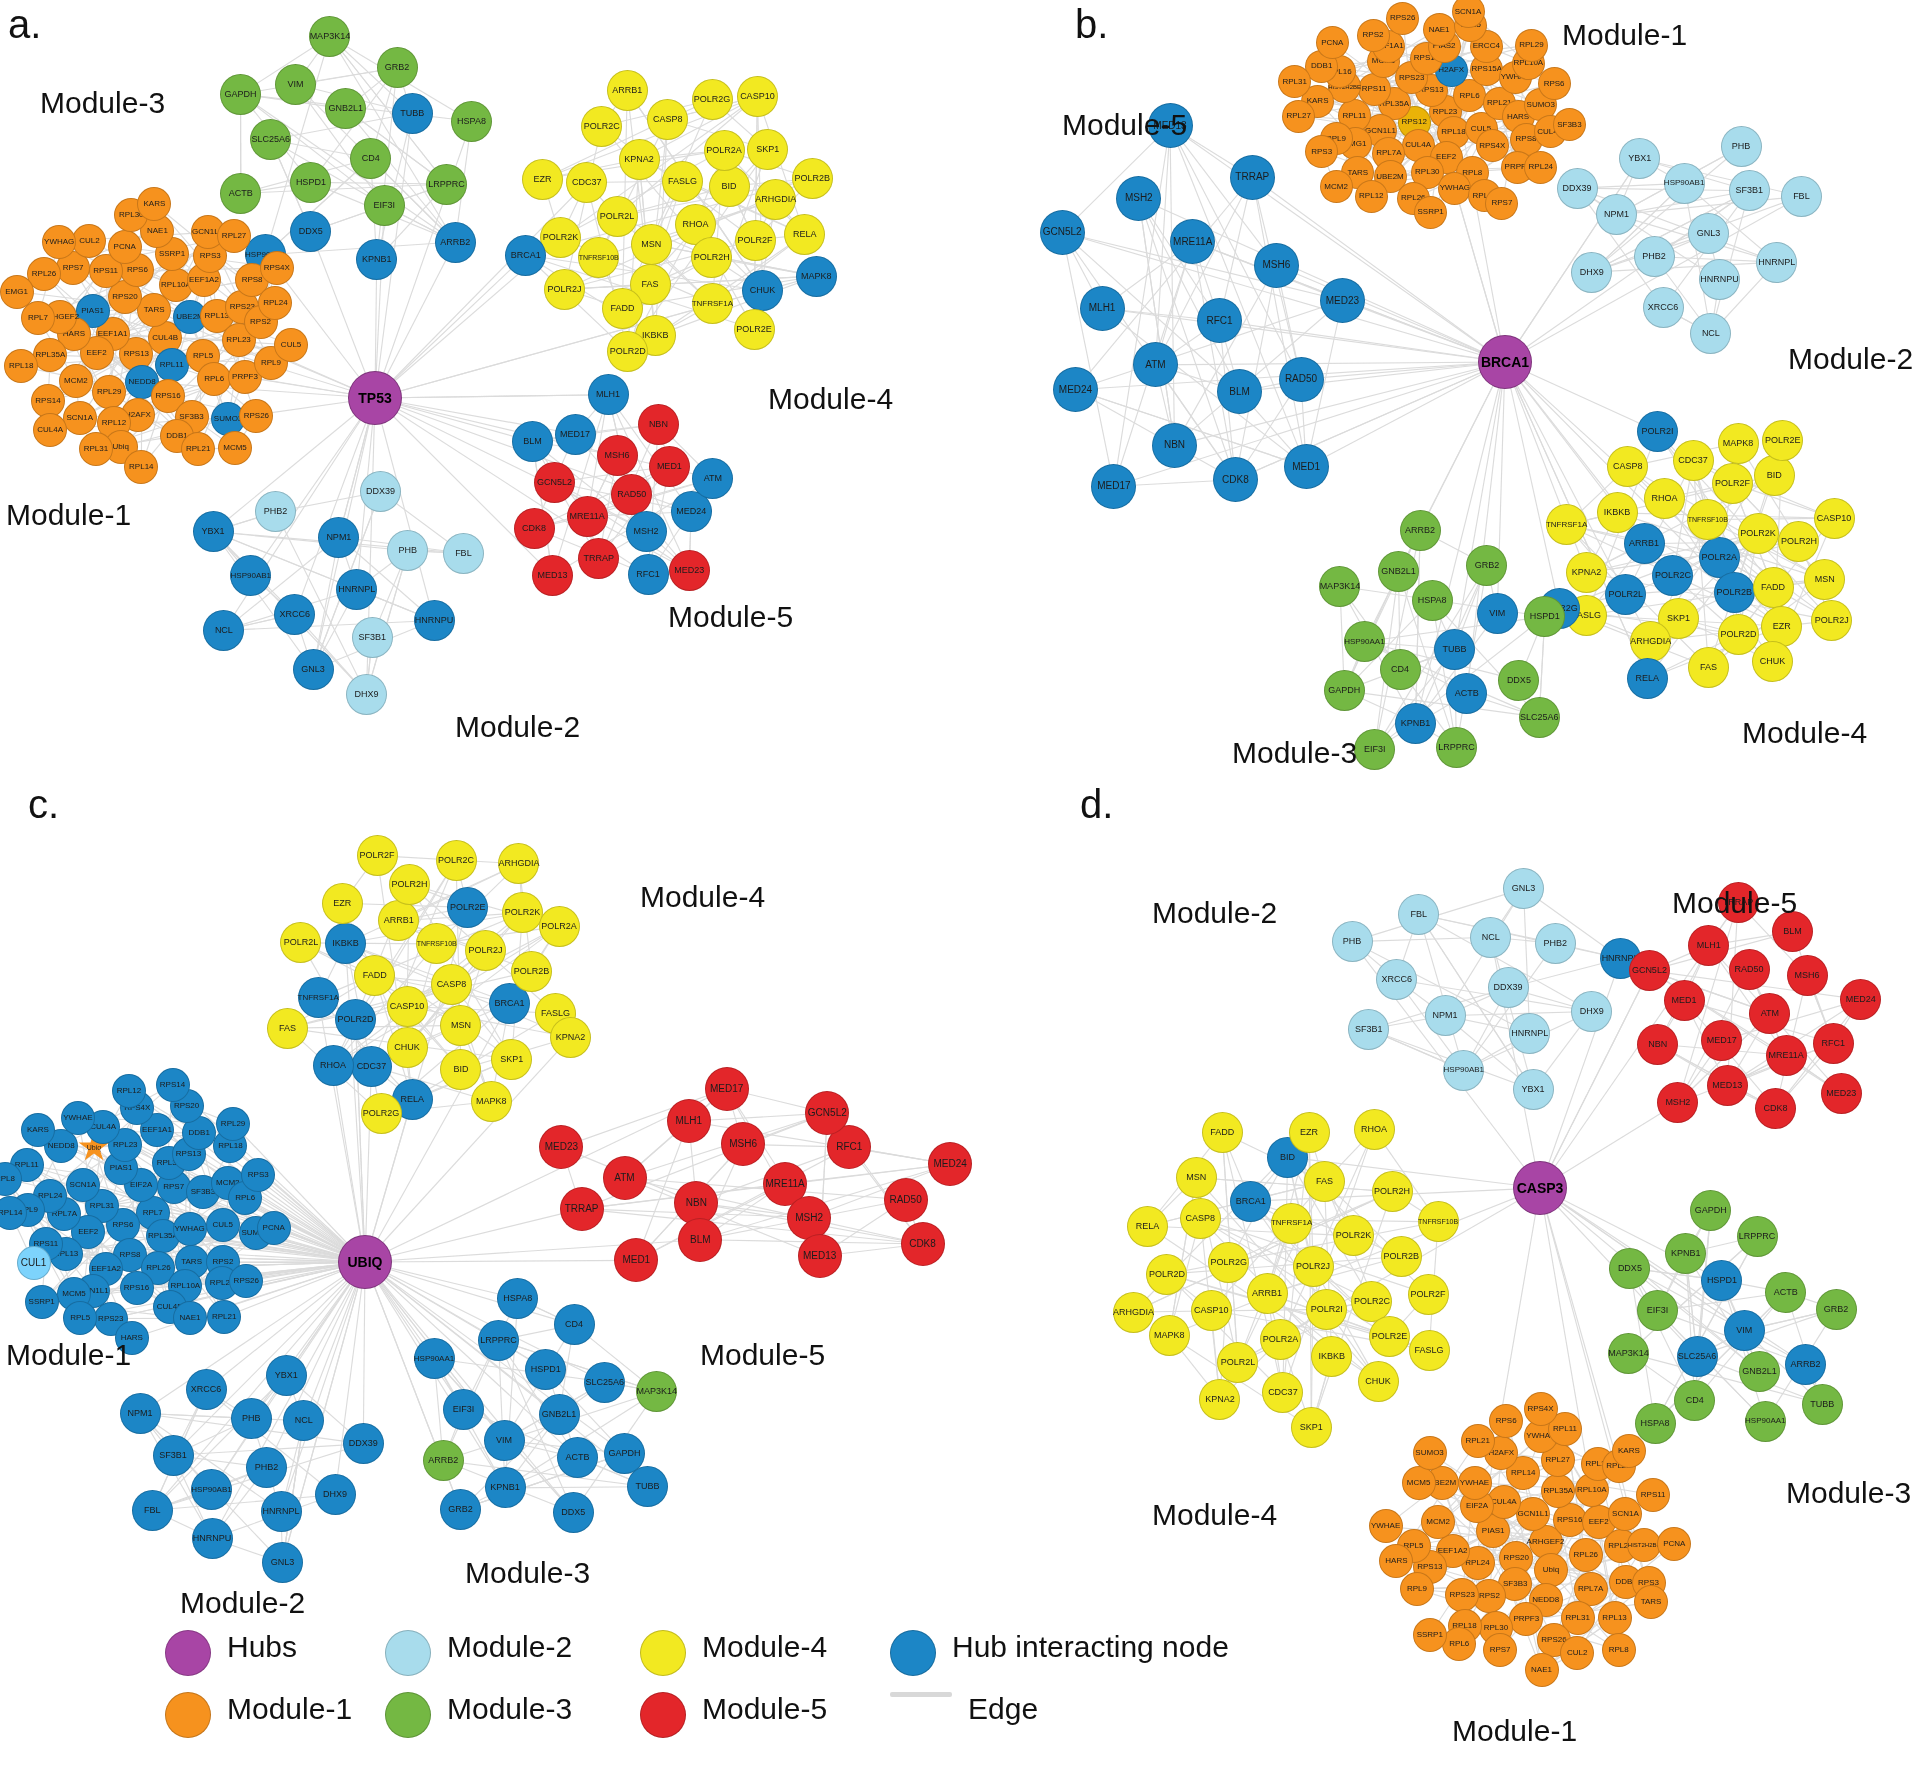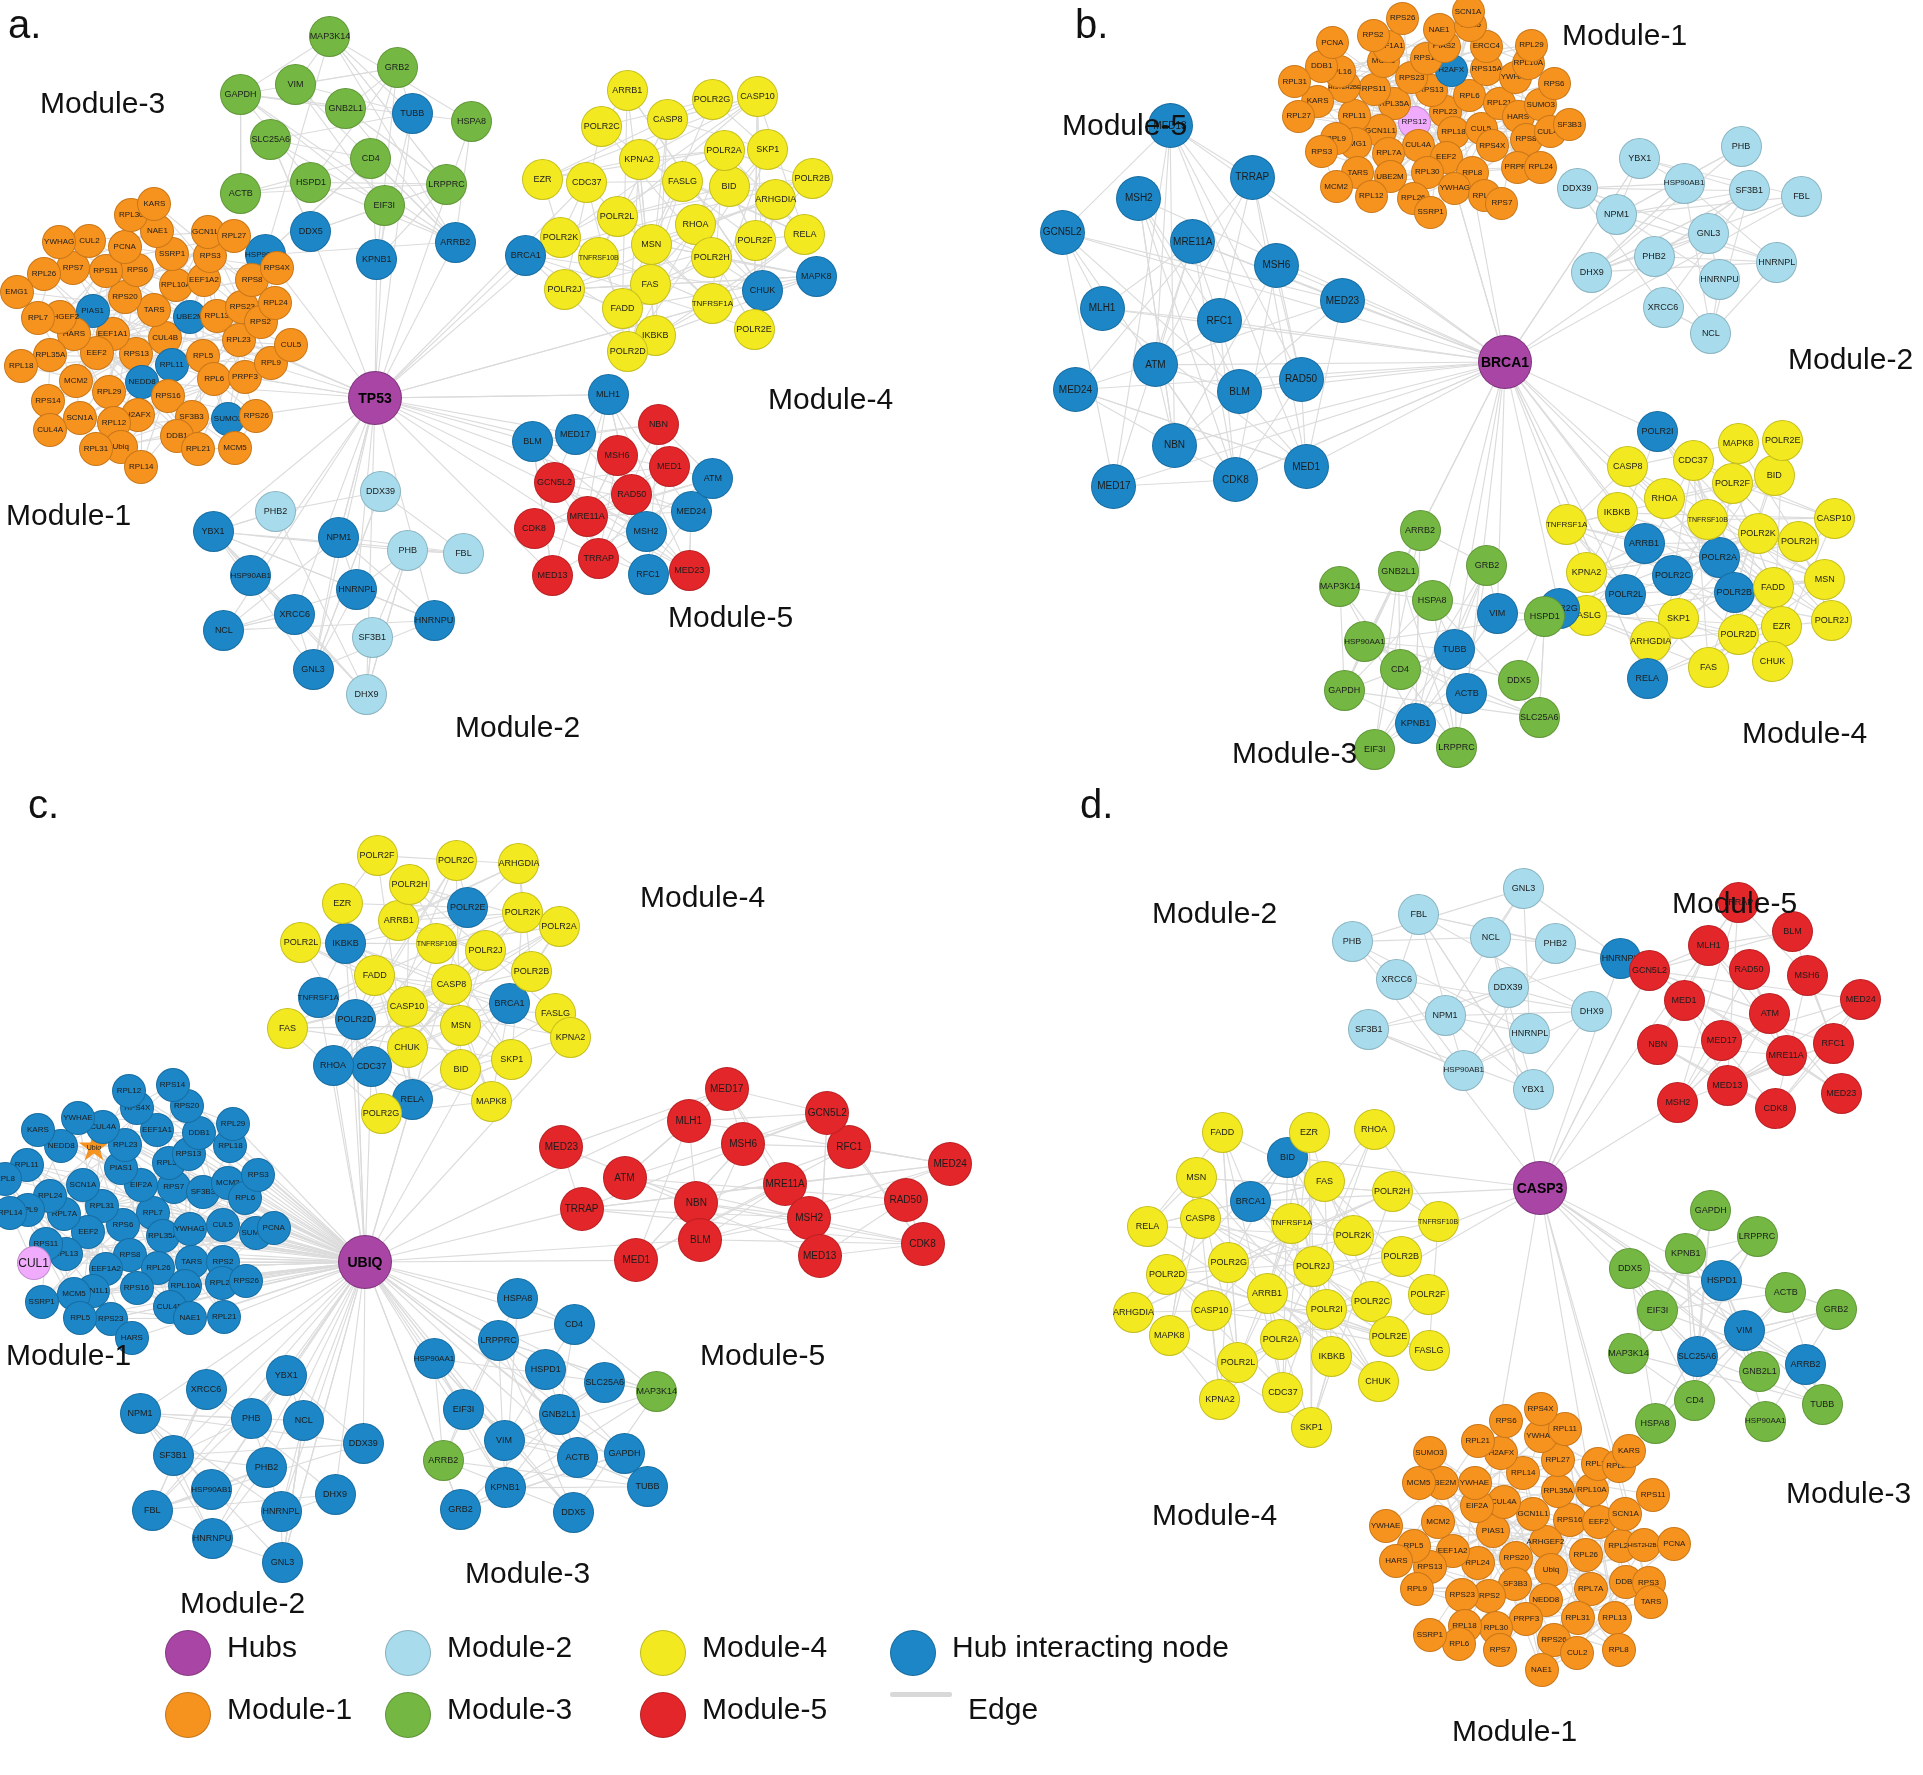--- a/index.html
+++ b/index.html
@@ -1787,21 +1787,21 @@
     <div class="node" style="width: 45px; height: 45px; left: 1278.5px; top: 356.9px; background: rgb(28, 134, 198); font-size: 10px;">RAD50</div>
     <div class="node" style="width: 45px; height: 45px; left: 1053px; top: 367.2px; background: rgb(28, 134, 198); font-size: 10px;">MED24</div>
     <div class="node" style="width: 45px; height: 45px; left: 1229.8px; top: 154.5px; background: rgb(28, 134, 198); font-size: 10px;">TRRAP</div>
     <div class="node" style="width: 45px; height: 45px; left: 1212.9px; top: 457.2px; background: rgb(28, 134, 198); font-size: 10px;">CDK8</div>
     <div class="node" style="width: 45px; height: 45px; left: 1039.7px; top: 209.8px; background: rgb(28, 134, 198); font-size: 10px;">GCN5L2</div>
     <div class="node" style="width: 45px; height: 45px; left: 1319.9px; top: 278px; background: rgb(28, 134, 198); font-size: 10px;">MED23</div>
     <div class="node" style="width: 45px; height: 45px; left: 1091.4px; top: 463.7px; background: rgb(28, 134, 198); font-size: 10px;">MED17</div>
     <div class="node" style="width: 45px; height: 45px; left: 1147.5px; top: 103.2px; background: rgb(28, 134, 198); font-size: 10px;">MED13</div>
     <div class="node" style="width: 45px; height: 45px; left: 1283.7px; top: 444.4px; background: rgb(28, 134, 198); font-size: 10px;">MED1</div>
     <div class="node" style="width: 33px; height: 33px; left: 1428.6px; top: 95.3px; background: rgb(246, 146, 30); font-size: 8px;">RPL23</div>
-    <div class="node" style="width: 33px; height: 33px; left: 1397.7px; top: 105.9px; background: #f0abfc; font-size: 8px;">RPS12</div>
+    <div class="node" style="width: 33px; height: 33px; left: 1397.7px; top: 105.9px; background: #eab308; font-size: 8px;">RPS12</div>
     <div class="node" style="width: 33px; height: 33px; left: 1414.5px; top: 73.9px; background: rgb(246, 146, 30); font-size: 8px;">RPS13</div>
     <div class="node" style="width: 33px; height: 33px; left: 1437px; top: 115.6px; background: rgb(246, 146, 30); font-size: 8px;">RPL18</div>
     <div class="node" style="width: 33px; height: 33px; left: 1377.6px; top: 87.4px; background: rgb(246, 146, 30); font-size: 8px;">RPL35A</div>
     <div class="node" style="width: 33px; height: 33px; left: 1453.1px; top: 79.2px; background: rgb(246, 146, 30); font-size: 8px;">RPL6</div>
     <div class="node" style="width: 33px; height: 33px; left: 1401.7px; top: 128.9px; background: rgb(246, 146, 30); font-size: 8px;">CUL4A</div>
     <div class="node" style="width: 33px; height: 33px; left: 1395.2px; top: 61.1px; background: rgb(246, 146, 30); font-size: 8px;">RPS23</div>
     <div class="node" style="width: 33px; height: 33px; left: 1464.6px; top: 112.4px; background: rgb(246, 146, 30); font-size: 8px;">CUL5</div>
     <div class="node" style="width: 33px; height: 33px; left: 1364px; top: 114.1px; background: rgb(246, 146, 30); font-size: 8px;">GCN1L1</div>
     <div class="node" style="width: 33px; height: 33px; left: 1434.7px; top: 53.5px; background: rgb(28, 134, 198); font-size: 8px;">H2AFX</div>
     <div class="node" style="width: 33px; height: 33px; left: 1429.6px; top: 140.7px; background: rgb(246, 146, 30); font-size: 8px;">EEF2</div>
@@ -1985,21 +1985,21 @@
     <div class="node" style="width: 34px; height: 34px; left: 44.2px; top: 1129.2px; background: rgb(28, 134, 198); font-size: 8px;">NEDD8</div>
     <div class="node" style="width: 34px; height: 34px; left: 228.2px; top: 1181.3px; background: rgb(28, 134, 198); font-size: 8px;">RPL6</div>
     <div class="node" style="width: 34px; height: 34px; left: 57px; top: 1276.5px; background: rgb(28, 134, 198); font-size: 8px;">MCM5</div>
     <div class="node" style="width: 34px; height: 34px; left: 120.3px; top: 1090.5px; background: rgb(28, 134, 198); font-size: 8px;">RPS4X</div>
     <div class="node" style="width: 34px; height: 34px; left: 205.1px; top: 1266.1px; background: rgb(28, 134, 198); font-size: 8px;">RPL27</div>
     <div class="node" style="width: 34px; height: 34px; left: 10.9px; top: 1192.9px; background: rgb(28, 134, 198); font-size: 8px;">RPL9</div>
     <div class="node" style="width: 34px; height: 34px; left: 213.4px; top: 1129.2px; background: rgb(28, 134, 198); font-size: 8px;">RPL18</div>
     <div class="node" style="width: 34px; height: 34px; left: 93.8px; top: 1301.5px; background: rgb(28, 134, 198); font-size: 8px;">RPS23</div>
     <div class="node" style="width: 34px; height: 34px; left: 60.9px; top: 1100.8px; background: rgb(28, 134, 198); font-size: 8px;">YWHAE</div>
     <div class="node" style="width: 34px; height: 34px; left: 238.7px; top: 1216.2px; background: rgb(28, 134, 198); font-size: 8px;">SUMO3</div>
-    <div class="node" style="width: 34px; height: 34px; left: 16.6px; top: 1246.4px; background: #f0abfc; font-size: 12px;">CUL1</div>
+    <div class="node" style="width: 34px; height: 34px; left: 16.6px; top: 1246.4px; background: #7dd3fc; font-size: 10px;">CUL1</div>
     <div class="node" style="width: 34px; height: 34px; left: 169.6px; top: 1088.6px; background: rgb(28, 134, 198); font-size: 8px;">RPS20</div>
     <div class="node" style="width: 34px; height: 34px; left: 173px; top: 1301.4px; background: rgb(28, 134, 198); font-size: 8px;">NAE1</div>
     <div class="node" style="width: 34px; height: 34px; left: 9.8px; top: 1148.3px; background: rgb(28, 134, 198); font-size: 8px;">RPL11</div>
     <div class="node" style="width: 34px; height: 34px; left: 241.3px; top: 1157.8px; background: rgb(28, 134, 198); font-size: 8px;">RPS3</div>
     <div class="node" style="width: 34px; height: 34px; left: 63.2px; top: 1301px; background: rgb(28, 134, 198); font-size: 8px;">RPL5</div>
     <div class="node" style="width: 34px; height: 34px; left: 111.9px; top: 1073.8px; background: rgb(28, 134, 198); font-size: 8px;">RPL12</div>
     <div class="node" style="width: 34px; height: 34px; left: 229.3px; top: 1263.9px; background: rgb(28, 134, 198); font-size: 8px;">RPS26</div>
     <div class="node" style="width: 34px; height: 34px; left: -6.7px; top: 1195.7px; background: rgb(28, 134, 198); font-size: 8px;">RPL14</div>
     <div class="node" style="width: 34px; height: 34px; left: 216.1px; top: 1106.8px; background: rgb(28, 134, 198); font-size: 8px;">RPL29</div>
     <div class="node" style="width: 34px; height: 34px; left: 114.8px; top: 1321.3px; background: rgb(28, 134, 198); font-size: 8px;">HARS</div>

